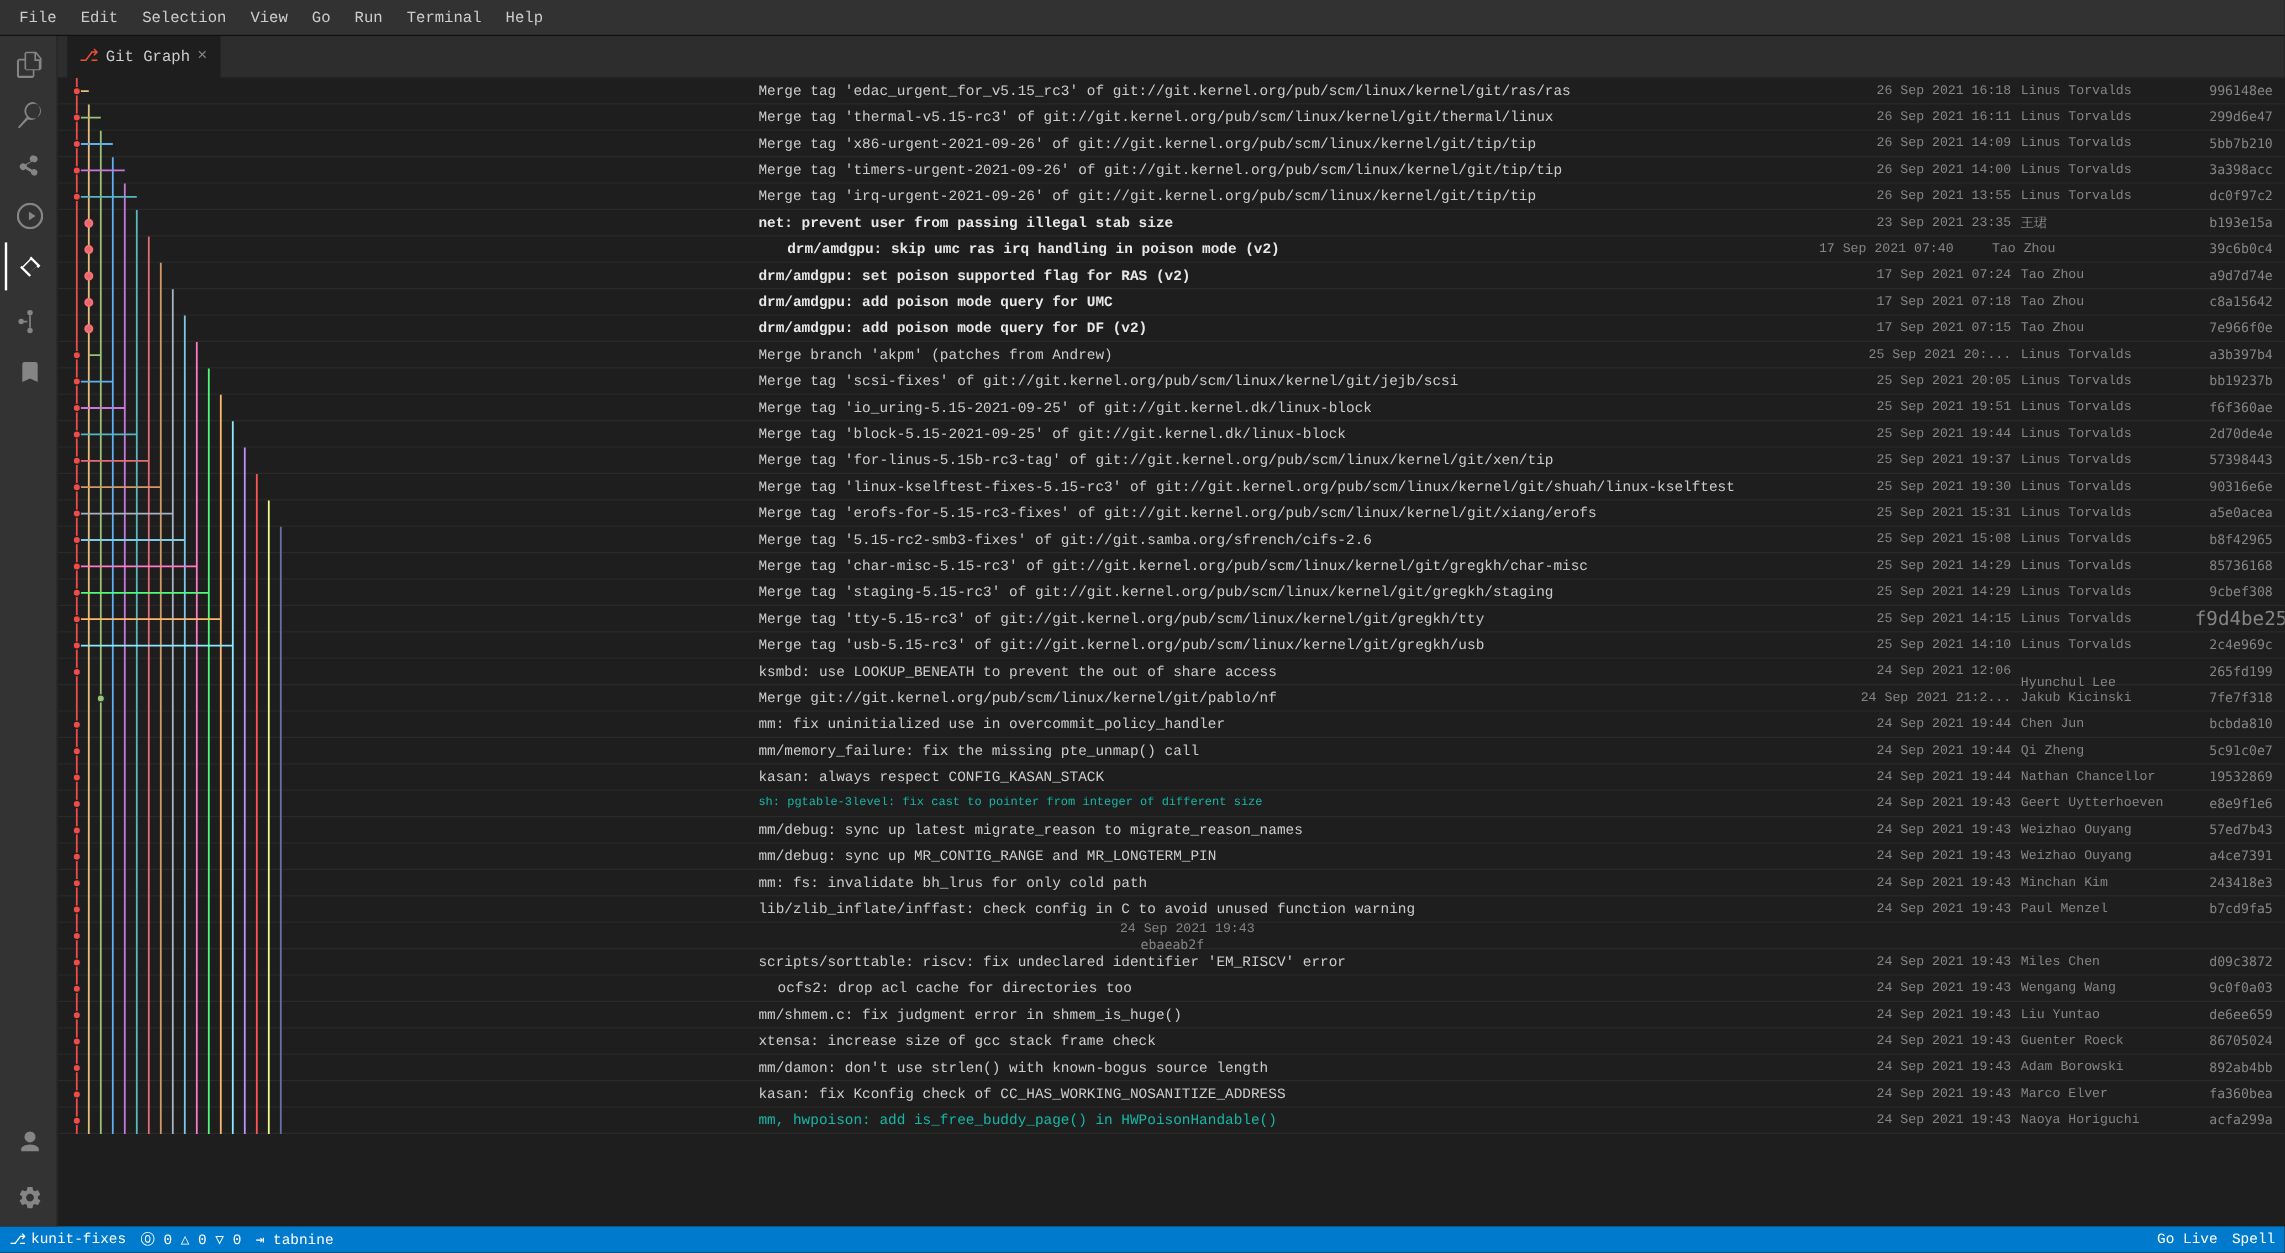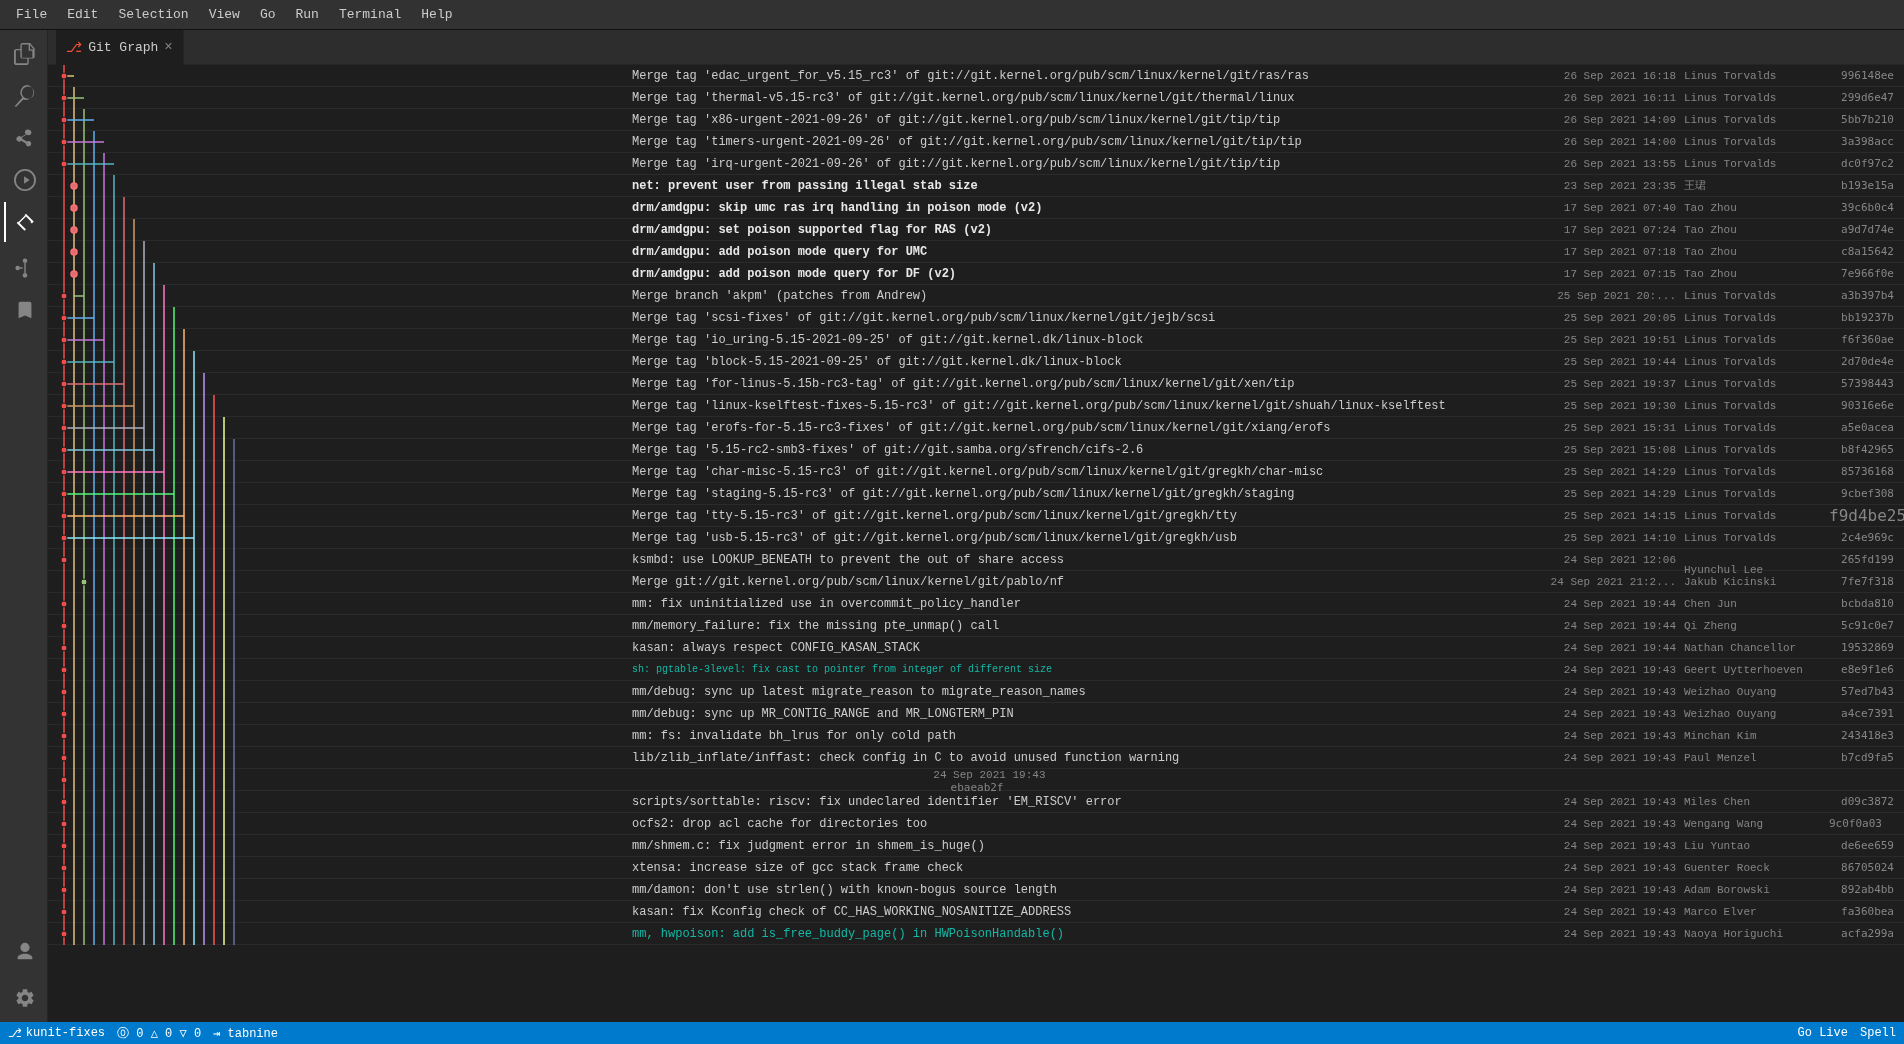--- a/index.html
+++ b/index.html
@@ -261,21 +261,21 @@
               <div style="width: 145px; font-size: 11px; color: rgb(133, 133, 133); white-space: nowrap; overflow: hidden; text-overflow: ellipsis; padding-right: 8px;">Linus Torvalds</div>
               <div style="width: 75px; font-size: 11px; color: rgb(133, 133, 133); font-family: monospace; text-align: right; padding-right: 10px;">dc0f97c2</div>
             </div>
             <div style="display: flex; height: 22px; align-items: center; border-bottom: 1px solid rgb(42, 42, 42); cursor: pointer;">
               <div style="width: 580px; flex-shrink: 0;"></div>
               <div style="flex: 1 1 0%; padding-left: 4px; white-space: nowrap; overflow: hidden; text-overflow: ellipsis; font-size: 12px; color: rgb(232, 232, 232); font-weight: bold;">net: prevent user from passing illegal stab size</div>
               <div style="width: 155px; font-size: 11px; color: rgb(133, 133, 133); text-align: right; padding-right: 8px; white-space: nowrap;">23 Sep 2021 23:35</div>
               <div style="width: 145px; font-size: 11px; color: rgb(133, 133, 133); white-space: nowrap; overflow: hidden; text-overflow: ellipsis; padding-right: 8px;">王珺</div>
               <div style="width: 75px; font-size: 11px; color: rgb(133, 133, 133); font-family: monospace; text-align: right; padding-right: 10px;">b193e15a</div>
             </div>
-            <div style="display: flex; height: 22px; align-items: center; border-bottom: 1px solid rgb(42, 42, 42); cursor: pointer;">
+            <div style="display: flex; height: 22px; align-items: center; border-bottom: 1px solid rgb(42, 42, 42); cursor: pointer; gap: 24px;">
               <div style="width: 580px; flex-shrink: 0;"></div>
               <div style="flex: 1 1 0%; padding-left: 4px; white-space: nowrap; overflow: hidden; text-overflow: ellipsis; font-size: 12px; color: rgb(232, 232, 232); font-weight: bold;">drm/amdgpu: skip umc ras irq handling in poison mode (v2)</div>
               <div style="width: 155px; font-size: 11px; color: rgb(133, 133, 133); text-align: right; padding-right: 8px; white-space: nowrap;">17 Sep 2021 07:40</div>
               <div style="width: 145px; font-size: 11px; color: rgb(133, 133, 133); white-space: nowrap; overflow: hidden; text-overflow: ellipsis; padding-right: 8px;">Tao Zhou</div>
               <div style="width: 75px; font-size: 11px; color: rgb(133, 133, 133); font-family: monospace; text-align: right; padding-right: 10px;">39c6b0c4</div>
             </div>
             <div style="display: flex; height: 22px; align-items: center; border-bottom: 1px solid rgb(42, 42, 42); cursor: pointer;">
               <div style="width: 580px; flex-shrink: 0;"></div>
               <div style="flex: 1 1 0%; padding-left: 4px; white-space: nowrap; overflow: hidden; text-overflow: ellipsis; font-size: 12px; color: rgb(232, 232, 232); font-weight: bold;">drm/amdgpu: set poison supported flag for RAS (v2)</div>
               <div style="width: 155px; font-size: 11px; color: rgb(133, 133, 133); text-align: right; padding-right: 8px; white-space: nowrap;">17 Sep 2021 07:24</div>
@@ -459,24 +459,24 @@
             </div>
             <div style="display: flex; height: 22px; align-items: center; border-bottom: 1px solid rgb(42, 42, 42); cursor: pointer;">
               <div style="width: 580px; flex-shrink: 0;"></div>
               <div style="flex: 1 1 0%; padding-left: 4px; white-space: nowrap; overflow: hidden; text-overflow: ellipsis; font-size: 12px; color: rgb(204, 204, 204);">scripts/sorttable: riscv: fix undeclared identifier 'EM_RISCV' error</div>
               <div style="width: 155px; font-size: 11px; color: rgb(133, 133, 133); text-align: right; padding-right: 8px; white-space: nowrap;">24 Sep 2021 19:43</div>
               <div style="width: 145px; font-size: 11px; color: rgb(133, 133, 133); white-space: nowrap; overflow: hidden; text-overflow: ellipsis; padding-right: 8px;">Miles Chen</div>
               <div style="width: 75px; font-size: 11px; color: rgb(133, 133, 133); font-family: monospace; text-align: right; padding-right: 10px;">d09c3872</div>
             </div>
             <div style="display: flex; height: 22px; align-items: center; border-bottom: 1px solid rgb(42, 42, 42); cursor: pointer;">
               <div style="width: 580px; flex-shrink: 0;"></div>
-              <div style="flex: 1 1 0%; padding-left: 4px; white-space: nowrap; overflow: hidden; text-overflow: ellipsis; font-size: 12px; color: rgb(204, 204, 204);">ocfs2: drop acl cache for directories too</div>
+              <div style="flex: 1 1 0%; padding-left: 4px; white-space: nowrap; overflow: hidden; text-overflow: ellipsis; font-size: 12px; color: rgb(204, 204, 204); margin-left: 16px;">ocfs2: drop acl cache for directories too</div>
               <div style="width: 155px; font-size: 11px; color: rgb(133, 133, 133); text-align: right; padding-right: 8px; white-space: nowrap;">24 Sep 2021 19:43</div>
               <div style="width: 145px; font-size: 11px; color: rgb(133, 133, 133); white-space: nowrap; overflow: hidden; text-overflow: ellipsis; padding-right: 8px;">Wengang Wang</div>
-              <div style="width: 75px; font-size: 11px; color: rgb(133, 133, 133); font-family: monospace; padding-right: 10px;">9c0f0a03</div>
+              <div style="width: 75px; font-size: 11px; color: rgb(133, 133, 133); font-family: monospace; text-align: right; padding-right: 10px;">9c0f0a03</div>
             </div>
             <div style="display: flex; height: 22px; align-items: center; border-bottom: 1px solid rgb(42, 42, 42); cursor: pointer;">
               <div style="width: 580px; flex-shrink: 0;"></div>
               <div style="flex: 1 1 0%; padding-left: 4px; white-space: nowrap; overflow: hidden; text-overflow: ellipsis; font-size: 12px; color: rgb(204, 204, 204);">mm/shmem.c: fix judgment error in shmem_is_huge()</div>
               <div style="width: 155px; font-size: 11px; color: rgb(133, 133, 133); text-align: right; padding-right: 8px; white-space: nowrap;">24 Sep 2021 19:43</div>
               <div style="width: 145px; font-size: 11px; color: rgb(133, 133, 133); white-space: nowrap; overflow: hidden; text-overflow: ellipsis; padding-right: 8px;">Liu Yuntao</div>
               <div style="width: 75px; font-size: 11px; color: rgb(133, 133, 133); font-family: monospace; text-align: right; padding-right: 10px;">de6ee659</div>
             </div>
             <div style="display: flex; height: 22px; align-items: center; border-bottom: 1px solid rgb(42, 42, 42); cursor: pointer;">
               <div style="width: 580px; flex-shrink: 0;"></div>

